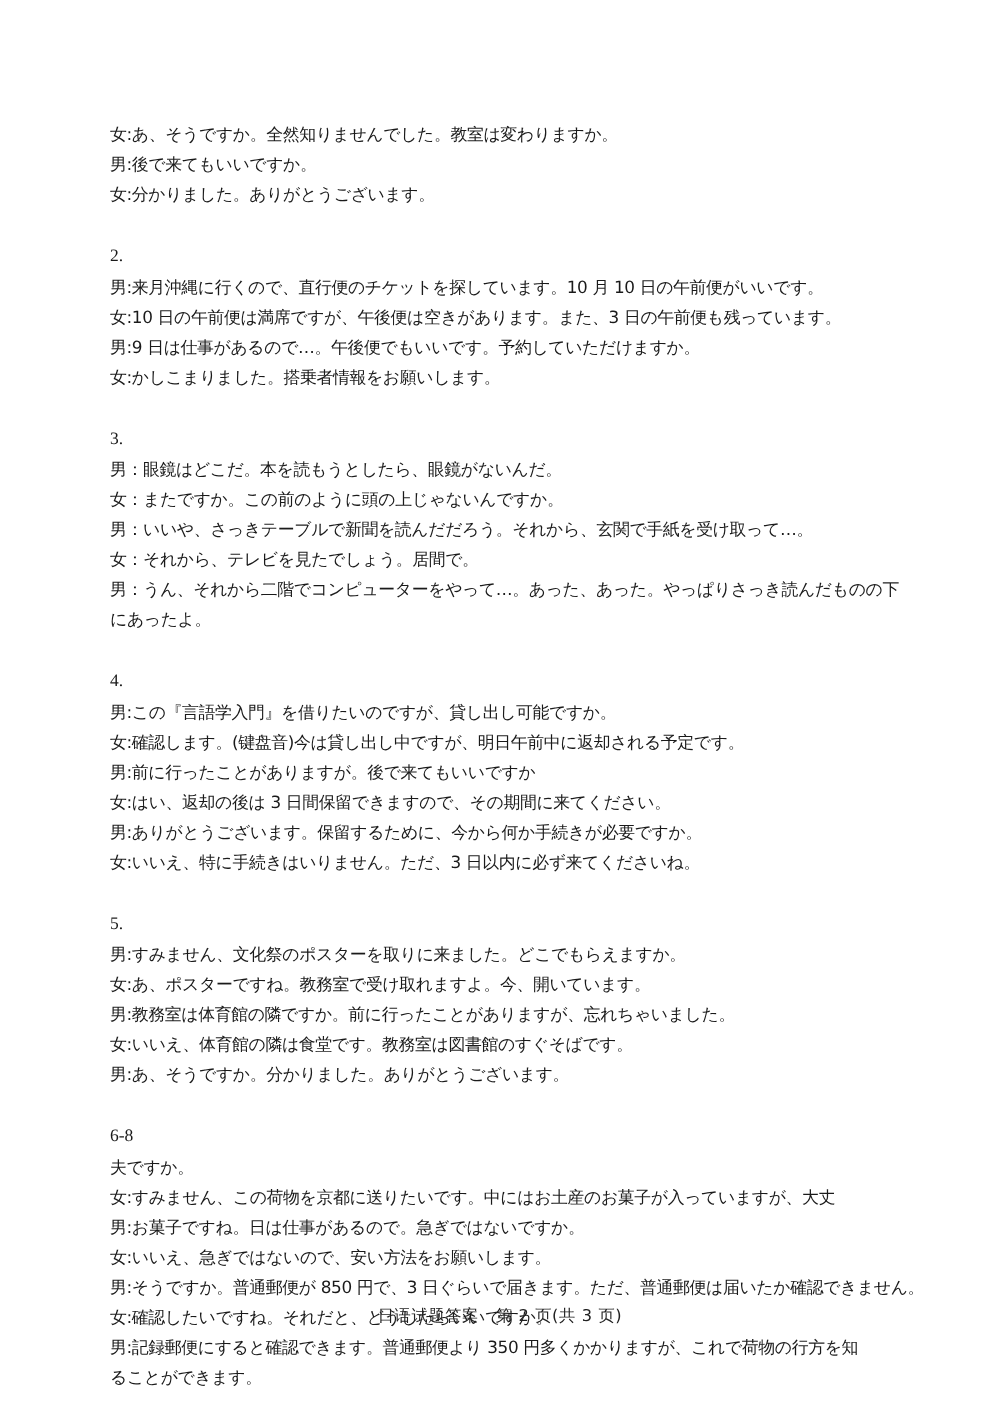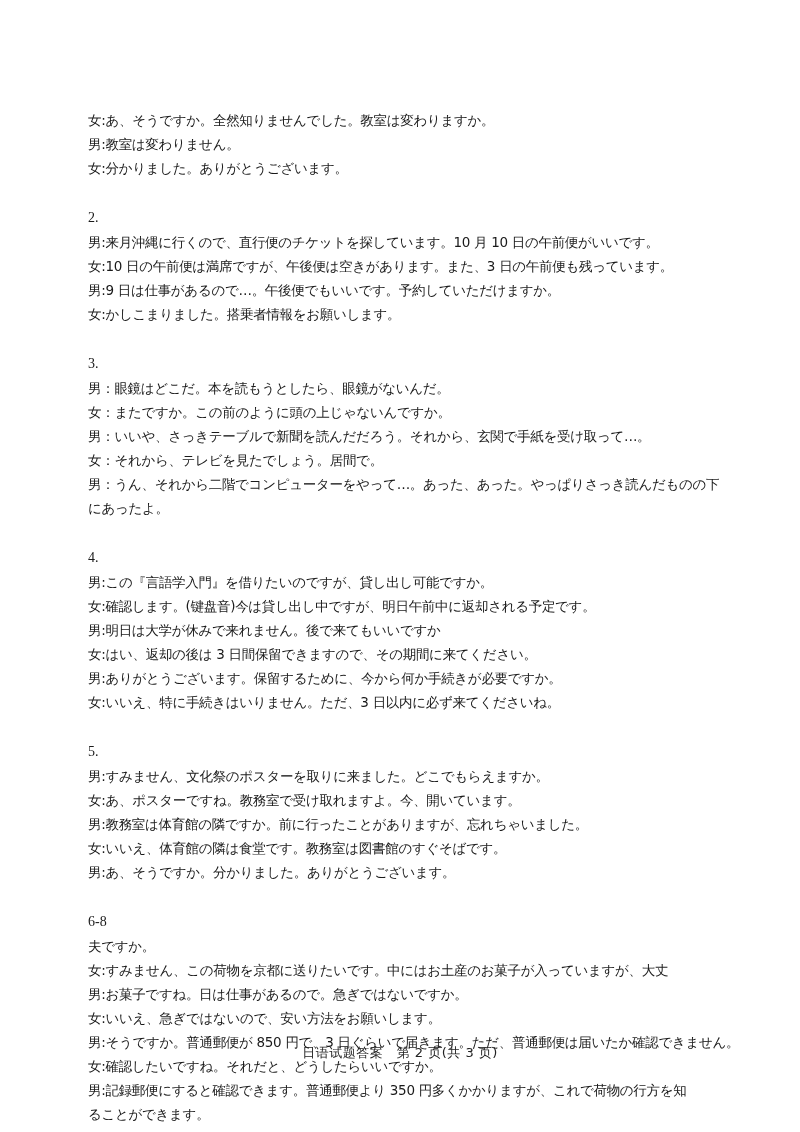--- a/index.html
+++ b/index.html
@@ -1,33 +1,33 @@
 <!DOCTYPE html>
 <html><head>
 <meta charset="utf-8">
 <style>
   html, body { margin:0; padding:0; background:#ffffff; }
   body { width:800px; height:1132px; position:relative; overflow:hidden;
          font-family: "DejaVu Sans", sans-serif; color:#1a1a1a; }
   .page { position:absolute; left:88px; top:96px; width:640px; }
   .line { font-size:13.5px; line-height:24px; height:24px; white-space:nowrap; letter-spacing:-0.3px; }
   .section { margin-top:26px; }
-  .section:first-child { margin-top:12px; }
+  .section:first-child { margin-top:0; }
   .num { font-family:"Liberation Serif", serif; font-size:14px; line-height:24px; height:24px; }
   .footer { position:absolute; top:1044px; left:0; width:800px; text-align:center;
             font-size:13px; letter-spacing:0.5px; color:#222; }
 </style>
 </head>
 <body>
 
 <div class="page">
 
   <div class="section">
     <div class="line">女:あ、そうですか。全然知りませんでした。教室は変わりますか。</div>
-    <div class="line">男:教室は変わりません。</div>
+    <div class="line">男:後で来てもいいですか。</div>
     <div class="line">女:分かりました。ありがとうございます。</div>
   </div>
 
   <div class="section">
     <div class="num">2.</div>
     <div class="line">男:来月沖縄に行くので、直行便のチケットを探しています。10 月 10 日の午前便がいいです。</div>
     <div class="line">女:10 日の午前便は満席ですが、午後便は空きがあります。また、3 日の午前便も残っています。</div>
     <div class="line">男:9 日は仕事があるので…。午後便でもいいです。予約していただけますか。</div>
     <div class="line">女:かしこまりました。搭乗者情報をお願いします。</div>
   </div>
@@ -39,21 +39,21 @@
     <div class="line">男：いいや、さっきテーブルで新聞を読んだだろう。それから、玄関で手紙を受け取って…。</div>
     <div class="line">女：それから、テレビを見たでしょう。居間で。</div>
     <div class="line">男：うん、それから二階でコンピューターをやって…。あった、あった。やっぱりさっき読んだものの下</div>
     <div class="line">にあったよ。</div>
   </div>
 
   <div class="section">
     <div class="num">4.</div>
     <div class="line">男:この『言語学入門』を借りたいのですが、貸し出し可能ですか。</div>
     <div class="line">女:確認します。(键盘音)今は貸し出し中ですが、明日午前中に返却される予定です。</div>
-    <div class="line">男:明日は大学が休みで来れません。後で来てもいいですか</div>
+    <div class="line">男:前に行ったことがありますが。後で来てもいいですか</div>
     <div class="line">女:はい、返却の後は 3 日間保留できますので、その期間に来てください。</div>
     <div class="line">男:ありがとうございます。保留するために、今から何か手続きが必要ですか。</div>
     <div class="line">女:いいえ、特に手続きはいりません。ただ、3 日以内に必ず来てくださいね。</div>
   </div>
 
   <div class="section">
     <div class="num">5.</div>
     <div class="line">男:すみません、文化祭のポスターを取りに来ました。どこでもらえますか。</div>
     <div class="line">女:あ、ポスターですね。教務室で受け取れますよ。今、開いています。</div>
     <div class="line">男:教務室は体育館の隣ですか。前に行ったことがありますが、忘れちゃいました。</div>

